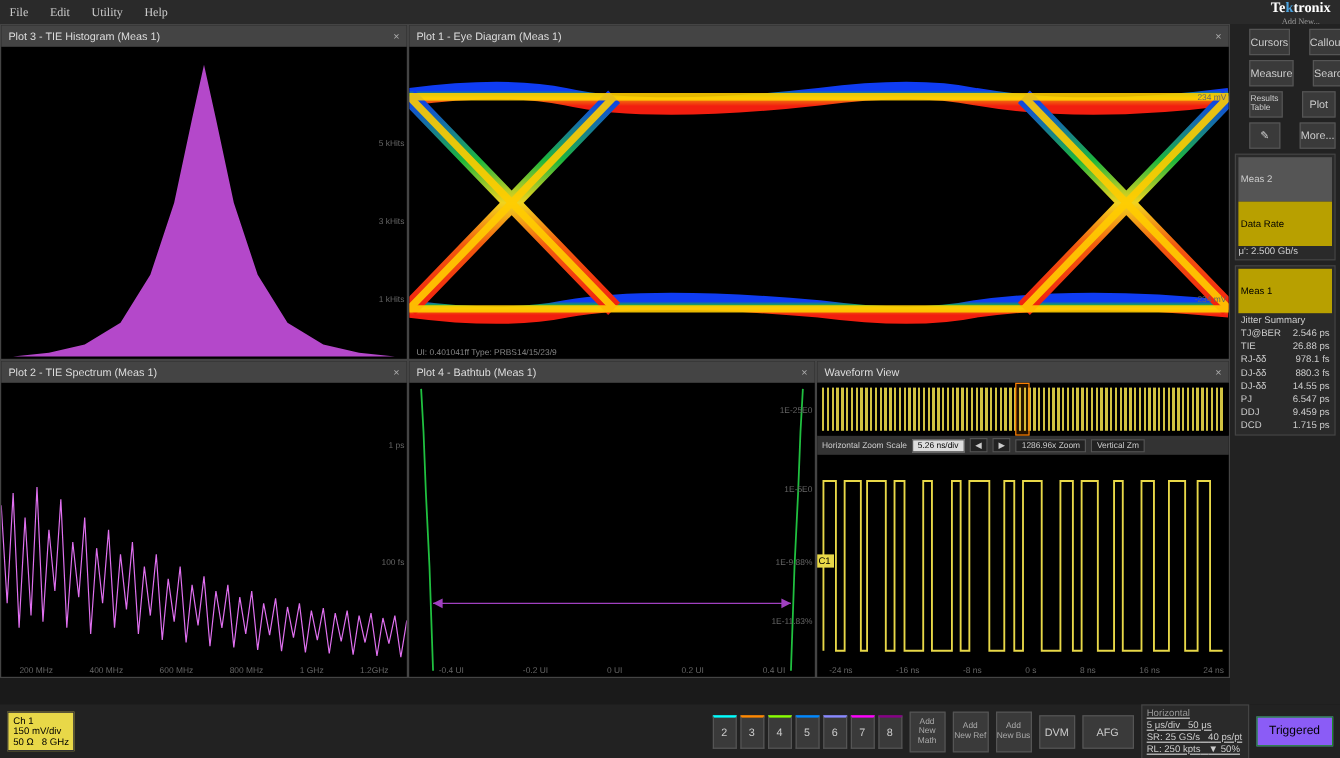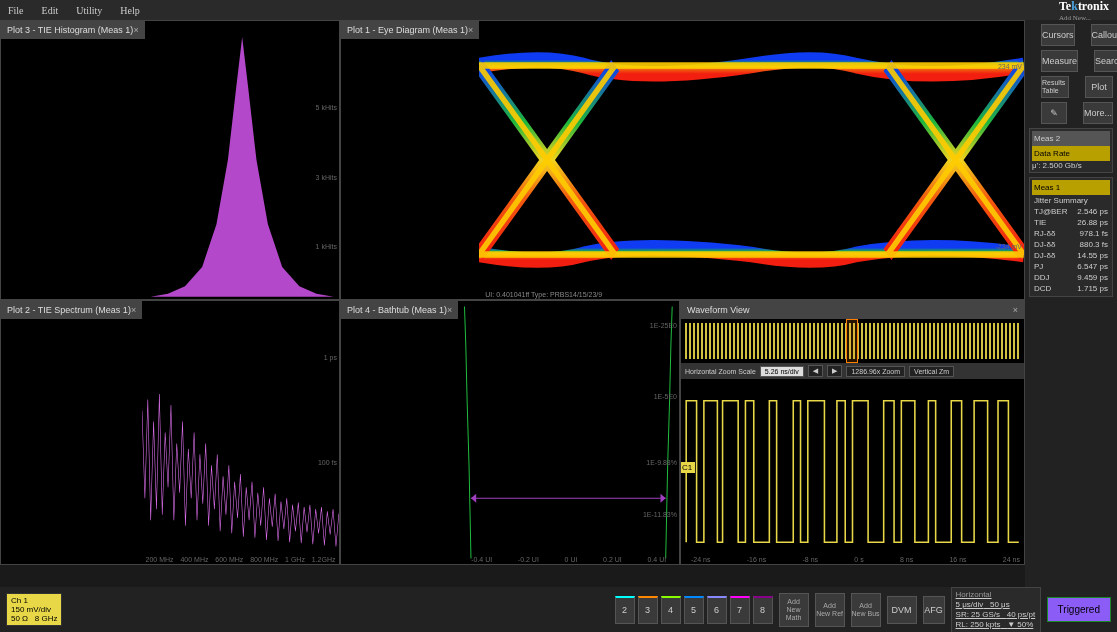--- a/index.html
+++ b/index.html
@@ -9,44 +9,44 @@
     font-family: Arial, sans-serif;
     font-size: 10px; color: #ccc;
     overflow: hidden;
     display: flex; flex-direction: column;
   }
   
   .menubar {
     height: 20px; display: flex; align-items: center;
     background: #2a2a2a; padding: 0 8px; gap: 18px; font-family: Liberation Serif, serif;
   }
-  .menubar .brand { margin-left: auto; font-weight: bold; color: #fff; font-size: 12px; }
+  .menubar .brand { margin-left: auto; font-weight: bold; color: #fff; font-size: 12px; text-align: center; }
   .menubar .brand span.k { color: #4aa3e0; }
   .menubar .item { cursor: pointer; }
   
   .main { flex: 1; display: flex; }
   .plots { flex: 1; display: grid;
     grid-template-columns: 340px 1fr;
     grid-template-rows: 280px 265px;
   }
   .rightpanel { width: 92px; background: #222; display: flex; flex-direction: column; gap: 4px; padding: 4px; }
   .rbtn {
     background: #3a3a3a; border: 1px solid #555; color: #ccc;
     font-size: 9px; height: 22px; display: flex; align-items: center; justify-content: center;
     cursor: pointer;
     margin-left: 12px;
   }
   .rrow { display: flex; gap: 4px; }
   .rrow .rbtn { flex: 1; }
   .meas-box { background: #2a2a2a; border: 1px solid #444; font-size: 8px; padding: 2px; }
-  .meas-box .hdr { background: #555; padding: 3px 2px; font-size: 8px; }
+  .meas-box .hdr { background: #555; padding: 14px 2px; font-size: 8px; }
   .meas-box .hdr.y { background: #b8a000; color: #000; }
   .meas-row { display: flex; justify-content: space-between; padding: 0 2px; line-height: 11px; }
   
-  .panel { border: 1px solid #444; display: flex; flex-direction: row; background: #000; position: relative; }
+  .panel { border: 1px solid #444; display: flex; flex-direction: column; background: #000; position: relative; }
   .panel .title {
     height: 18px; background: #444; display: flex; align-items: center;
     padding: 0 6px; font-size: 9px; color: #ddd; justify-content: space-between;
   }
   .panel .body { flex: 1; position: relative; overflow: hidden; }
   .close-x { cursor: pointer; color: #aaa; }
   
   .bottom {
     height: 45px; background: #222; display: flex; align-items: center;
     padding: 0 6px; gap: 6px; font-size: 8px;
@@ -324,21 +324,21 @@
       <div class="num-btn c4">4</div>
       <div class="num-btn c5">5</div>
       <div class="num-btn c6">6</div>
       <div class="num-btn c7">7</div>
       <div class="num-btn c8">8</div>
     </div>
   <div class="add-btn">Add New Math</div>
   <div class="add-btn">Add New Ref</div>
   <div class="add-btn">Add New Bus</div>
   <div class="num-btn" style="width:30px">DVM</div>
-  <div class="num-btn" style="width:22px">AFG</div>
+  <div class="num-btn" style="width:43px">AFG</div>
 
   <div class="info-box">
     <div style="color:#999">Horizontal</div>
     <div><span>5 μs/div</span> &nbsp; <span>50 μs</span></div>
     <div><span>SR: 25 GS/s</span> &nbsp; <span>40 ps/pt</span></div>
     <div><span>RL: 250 kpts</span> &nbsp; <span>▼ 50%</span></div>
   </div>
   <div class="trig-btn">Triggered</div>
 </div>
 

